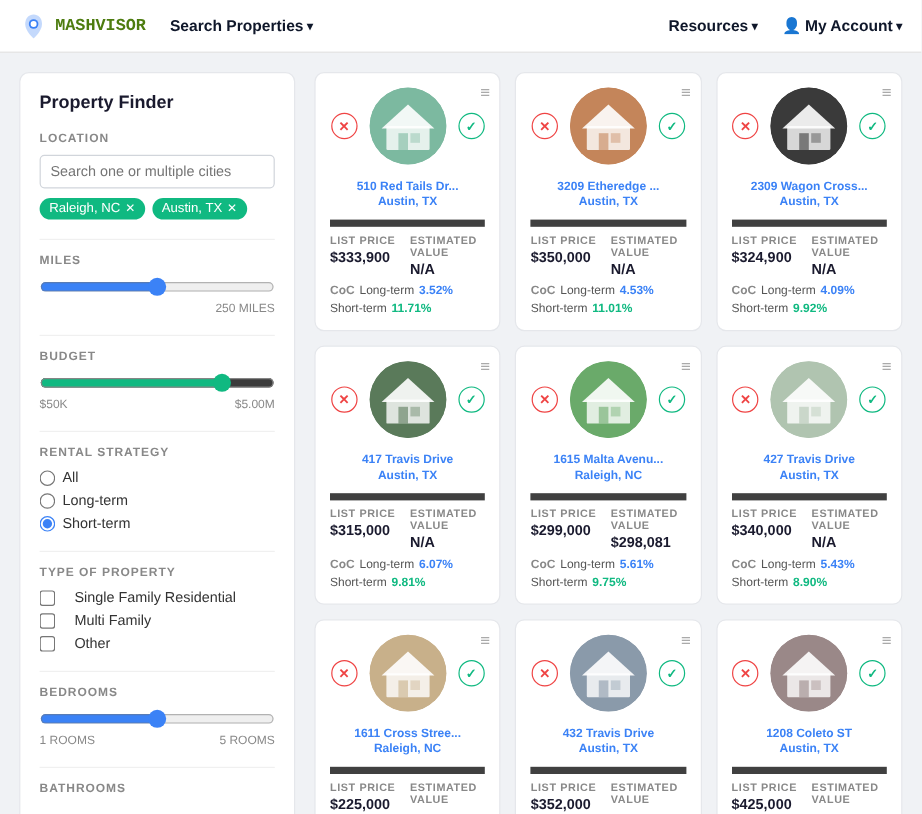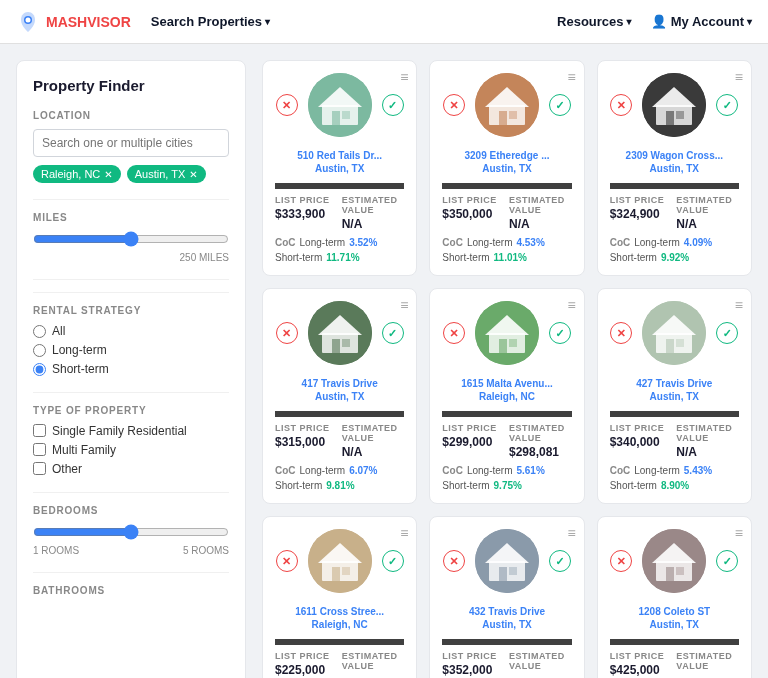--- a/index.html
+++ b/index.html
@@ -1,20 +1,20 @@
 <!DOCTYPE html>
 <html><head>
   <meta charset="utf-8">
   <style>
     * { box-sizing: border-box; margin: 0; padding: 0; }
     body { font-family: -apple-system, BlinkMacSystemFont, 'Segoe UI', sans-serif; background: #f0f2f5; font-size: 12px; color: #333; }
 
     
     .navbar { background: #fff; height: 44px; display: flex; align-items: center; padding: 0 16px; border-bottom: 1px solid #e0e0e0; gap: 20px; }
-    .logo { display: flex; align-items: center; gap: 6px; font-weight: 700; font-size: 14px; color: #ef4444; }
+    .logo { display: flex; align-items: center; gap: 6px; font-weight: 700; font-size: 14px; color: #4d7c0f; font-family: Liberation Mono, monospace; }
     .logo-icon { width: 24px; height: 24px; }
     .nav-link { font-size: 13px; color: #0f172a; cursor: pointer; display: flex; align-items: center; gap: 3px; font-weight: bold; }
     .nav-right { margin-left: auto; display: flex; align-items: center; gap: 20px; text-align: right; }
     .nav-link .chevron { font-size: 10px; }
 
     
     .page { display: flex; padding: 16px; gap: 16px; min-height: calc(100vh - 44px); }
 
     
     .sidebar { width: 230px; flex-shrink: 0; background: #fff; border-radius: 8px; padding: 16px; border: 1px solid #e5e7eb; }
@@ -25,21 +25,21 @@
     .tags { display: flex; gap: 6px; margin-top: 8px; flex-wrap: wrap; }
     .tag { background: #10b981; color: #fff; border-radius: 12px; padding: 3px 8px; font-size: 11px; display: flex; align-items: center; gap: 4px; }
     .tag .x { cursor: pointer; font-size: 10px; }
     .slider-container { margin-top: 8px; }
     .slider { width: 100%; accent-color: #3b82f6; cursor: pointer; }
     .slider-labels { display: flex; justify-content: space-between; font-size: 10px; color: #888; margin-top: 2px; }
     .radio-group { display: flex; flex-direction: column; gap: 5px; margin-top: 4px; }
     .radio-item { display: flex; align-items: center; gap: 6px; font-size: 12px; cursor: pointer; }
     .radio-item input[type=radio] { accent-color: #3b82f6; cursor: pointer; }
     .checkbox-group { display: flex; flex-direction: column; gap: 5px; margin-top: 4px; }
-    .checkbox-item { display: flex; align-items: flex-start; gap: 6px; font-size: 12px; cursor: pointer; }
+    .checkbox-item { display: flex; align-items: flex-end; gap: 16px; font-size: 12px; cursor: pointer; }
     .checkbox-item input[type=checkbox] { cursor: pointer; }
     .divider { border: none; border-top: 1px solid #f0f0f0; margin: 12px 0; }
 
     
     .main { flex: 1; }
     .property-grid { display: grid; grid-template-columns: repeat(3, 1fr); gap: 12px; }
     .property-card { background: #fff; border-radius: 8px; border: 1px solid #e5e7eb; padding: 12px; position: relative; }
     .card-menu { position: absolute; top: 8px; right: 8px; color: #aaa; font-size: 14px; cursor: pointer; }
     .btn-circle { width: 22px; height: 22px; border-radius: 50%; border: 1.5px solid; display: flex; align-items: center; justify-content: center; cursor: pointer; font-size: 11px; font-weight: 700; }
     .btn-x { border-color: #ef4444; color: #ef4444; }
@@ -114,20 +114,30 @@
         <input type="range" class="slider" min="0" max="500" value="250" style="">
         <div class="slider-labels">
           <span></span>
           <span>250 MILES</span>
         </div>
       </div>
     </div>
 
     <hr class="divider">
 
+    <div class="filter-section">
+      <div class="filter-label">BUDGET</div>
+      <div class="slider-container">
+        <input type="range" class="slider" min="0" max="100" value="80" style="accent-color: rgb(16, 185, 129);">
+        <div class="slider-labels">
+          <span>$50K</span>
+          <span>$5.00M</span>
+        </div>
+      </div>
+    </div>
 
     <hr class="divider">
 
     <div class="filter-section">
       <div class="filter-label">RENTAL STRATEGY</div>
       <div class="radio-group">
         <label class="radio-item">
           <input type="radio" name="strategy" value="All" style=""> 
             <span>All</span>
         </label>

